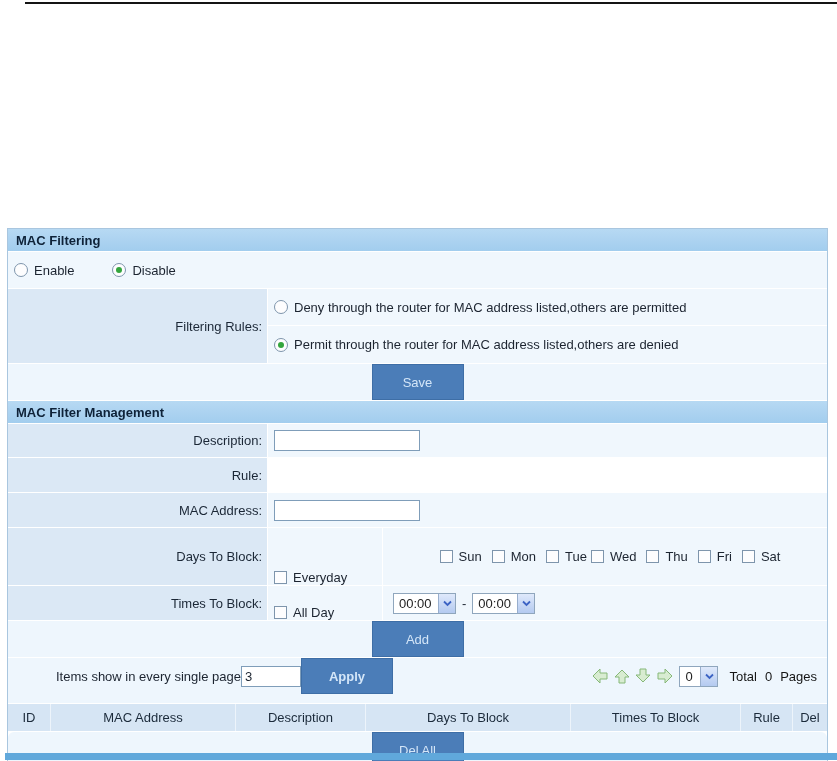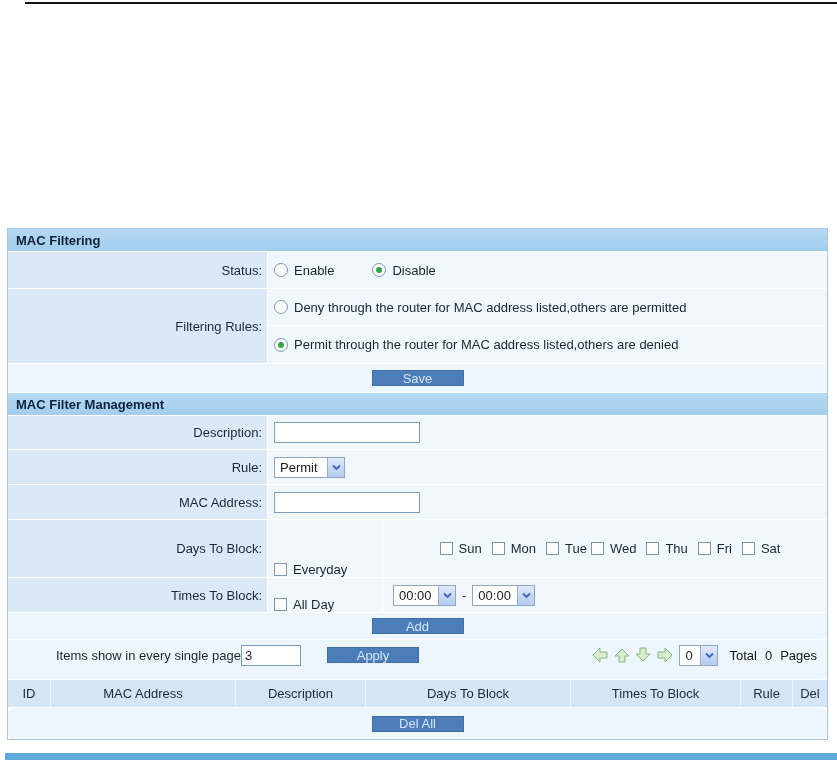--- a/index.html
+++ b/index.html
@@ -35,21 +35,21 @@
   .stack .content-cell { border-bottom:1px solid #ffffff; }
   .stack .content-cell:last-child { border-bottom:none; }
   .full-row {
     background:#eef6fd; display:flex; align-items:center; justify-content:center;
     border-bottom:1px solid #ffffff;
   }
   .h37 { min-height:37px; } .h29 { min-height:29px; } .h34 { min-height:34px; }
   .h35 { min-height:35px; } .h58 { min-height:58px; } .h27 { min-height:27px; } .h31 { min-height:31px; }
 
   .btn {
-    min-width:92px; height:16px; padding:0 10px;
+    min-width:92px; height:36px; padding:0 10px;
     background:#4b7db8; color:#d4e6f8; border:1px solid #3e6ea6;
     display:flex; align-items:center; justify-content:center; cursor:pointer;
   }
   .radio {
     width:14px; height:14px; border-radius:50%;
     border:1px solid #7e95ac; background:#fdfdfe; position:relative;
     display:inline-block; flex:none; cursor:pointer;
   }
   .radio.checked::after {
     content:""; position:absolute; left:3px; top:3px; width:6px; height:6px;
@@ -107,21 +107,20 @@
 
 <div class="top-rule"></div>
 
 <div class="panel">
 
   <div class="sec-header">
     <span>MAC Filtering</span>
   </div>
 
   <div class="row h37">
-    <div class="label-cell">Status:</div>
     <div class="content-cell" style="gap:38px;">
       <span class="opt">
         <span class="radio"></span>
         <span class="opt-label">Enable</span>
       </span>
       <span class="opt">
         <span class="radio checked"></span>
         <span class="opt-label">Disable</span>
       </span>
     </div>
@@ -155,30 +154,20 @@
 
   <div class="row h34">
     <div class="label-cell">Description:</div>
     <div class="content-cell">
       <input class="textbox" type="text" value="" style="">
     </div>
   </div>
 
   <div class="row h35">
     <div class="label-cell">Rule:</div>
-    <div class="content-cell">
-      <span class="sel">
-        <span class="sel-val" style="min-width:52px;">Permit</span>
-        <span class="sel-arrow">
-          <svg width="9" height="7" viewBox="0 0 9 7">
-              <path d="M1 1.5 L4.5 5 L8 1.5" stroke="#3c63c4" stroke-width="1.8" fill="none"></path>
-            </svg>
-        </span>
-      </span>
-    </div>
   </div>
 
   <div class="row h35">
     <div class="label-cell">MAC Address:</div>
     <div class="content-cell">
       <input class="textbox" type="text" value="" style="">
     </div>
   </div>
 
   <div class="row h58">
@@ -254,21 +243,21 @@
     </div>
   </div>
 
   <div class="full-row h27">
     <div class="btn">Add</div>
   </div>
 
   <div class="items-row">
     <span>Items show in every single page</span>
     <input class="textbox" style="width: 60px;" type="text" value="3">
-    <div class="btn" style="margin-left:26px;">Apply</div>
+    <div class="btn" style="font-weight:bold;">Apply</div>
     <div class="pager">
       <span class="arrow-btn">
         <svg width="18" height="16" viewBox="0 0 18 16">
             <polygon points="16,5 9,5 9,1 2,8 9,15 9,11 16,11" fill="#d8ecd1" stroke="#86b878" stroke-width="1"></polygon>
           </svg>
       </span>
       <span class="arrow-btn">
         <svg width="16" height="16" viewBox="0 0 16 16">
             <polygon points="5,15 11,15 11,9 15,9 8,2 1,9 5,9" fill="#d8ecd1" stroke="#86b878" stroke-width="1"></polygon>
           </svg>

